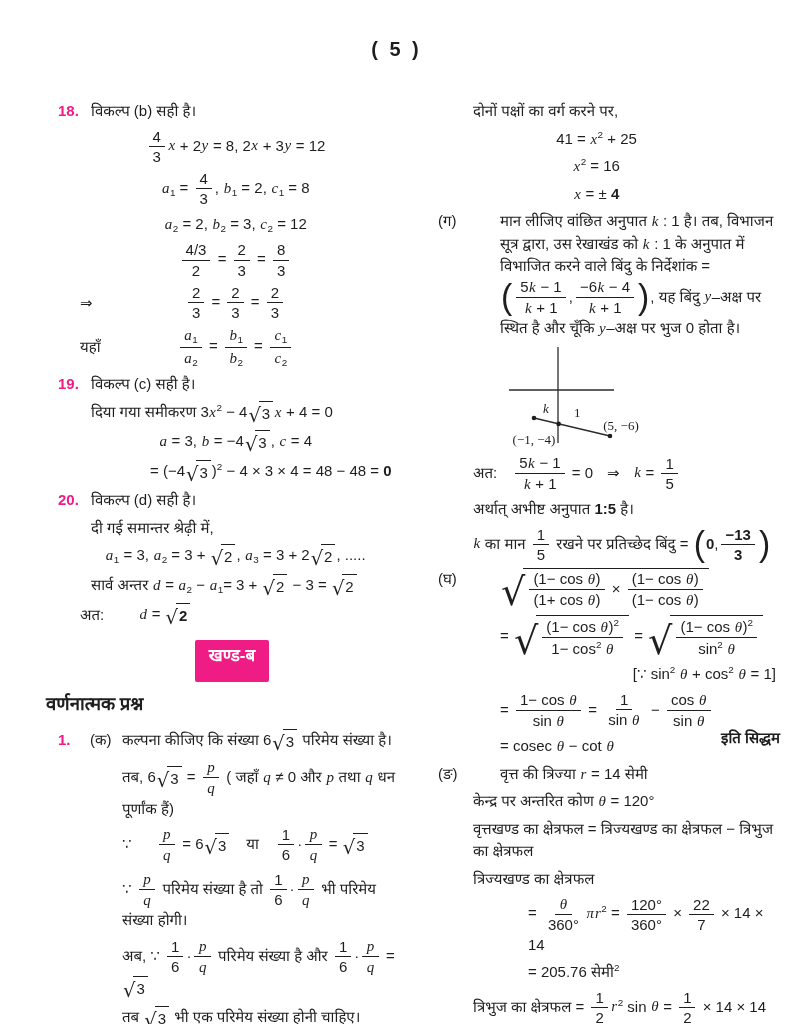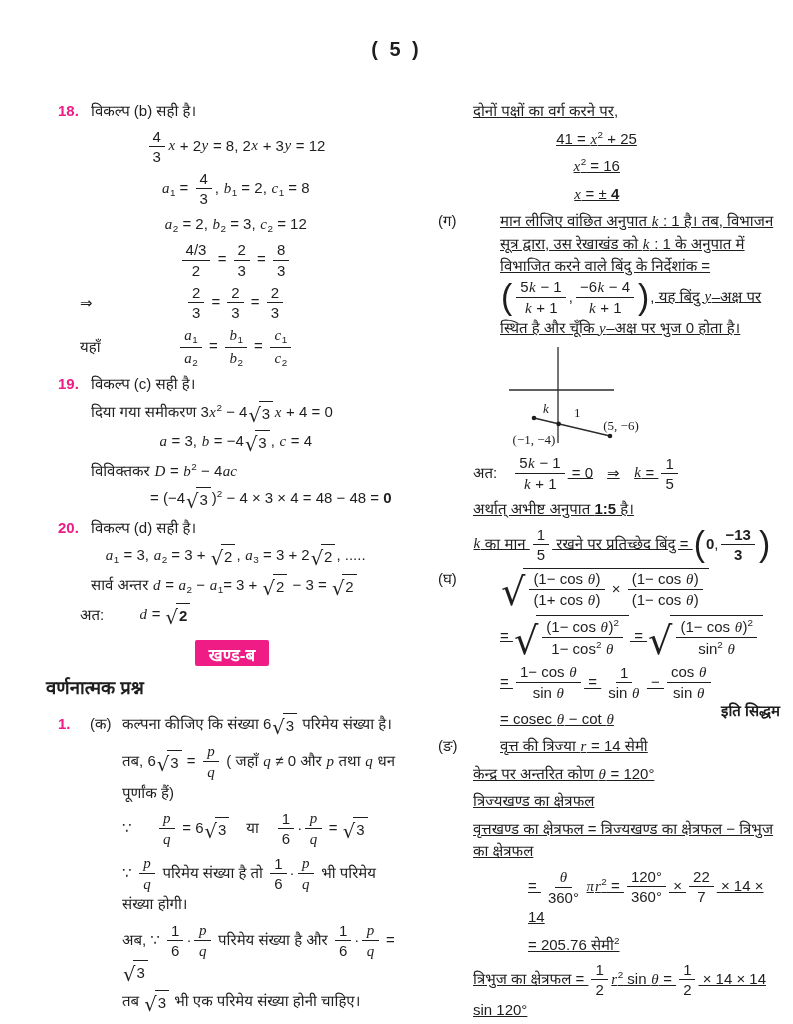--- a/index.html
+++ b/index.html
@@ -13,21 +13,21 @@
   .page-num{
     position:absolute;top:38px;left:0;width:100%;text-align:center;
     font-weight:700;font-size:20px;letter-spacing:3px;
   }
   .col{position:absolute;top:95px;}
   #col-left{left:46px;width:372px;}
   #col-right{left:424px;width:364px;}
 
   .row{position:relative;margin:5px 8px;line-height:1.5;}
   #col-left .row{padding-left:37px;}
-  #col-right .row{padding-left:41px;text-decoration:underline;}
+  #col-right .row{padding-left:41px;}
   .row .content{display:block;}
   .c .content{text-align:center;}
   #col-left .c{padding-right:30px;}
   #col-right .c{padding-right:60px;}
   .ra .content{text-align:right;padding-right:4px;}
   .lab{padding-left:68px !important;}
   .i1{padding-left:68px !important;}
   .i15{padding-left:85px !important;}
   .i2{padding-left:96px !important;}
 
@@ -52,23 +52,23 @@
   .sq>.bd{border-top:1.4px solid currentColor;padding:1px 3px 0 3px;}
   .sq.tall>.sym{font-size:2.55em;line-height:0.9;}
   .bp{display:inline-flex;align-items:center;vertical-align:middle;}
   .bp>.pL,.bp>.pR{font-size:225%;font-weight:300;line-height:1;transform:scaleY(1.05);padding:0 1px;}
   .bp>.pb{display:inline-flex;align-items:center;}
   .spc{display:inline-block;}
 
   .badge-wrap{text-align:center;margin:12px 0 8px;}
   .badge{
     display:inline-block;background:var(--pink);color:#fff;font-weight:700;
-    font-size:17px;padding:3px 14px 0;border-radius:2px;
+    font-size:17px;padding:3px 14px 16px;border-radius:2px;
   }
-  .heading{font-weight:700;font-size:18.5px;margin:6px 0 14px;padding-left:0;}
+  .heading{font-weight:700;font-size:18.5px;margin:6px 0 14px;padding-left:0;font-family:Liberation Serif, serif;}
 
   .fig{display:block;margin:2px 0 2px 0;}
   .fig line{stroke:#2b2b2b;stroke-width:1.3;}
   .fig circle{fill:#1e1e1e;}
   .fig text{font-size:13px;fill:#1e1e1e;font-family:"Liberation Serif","DejaVu Serif",serif;}
   .fig text.it{font-style:italic;}
 </style>
 </head>
 <body>
 
@@ -142,32 +142,32 @@
             <span class="sym">√</span>
             <span class="bd">3</span>
           </span><span class="v">x</span> + 4 = 0</span>
       </div>
       <div class="row c">
         <span class="content"><span class="v">a</span> = 3, <span class="v">b</span> = −4<span class="sq">
             <span class="sym">√</span>
             <span class="bd">3</span>
           </span>, <span class="v">c</span> = 4</span>
       </div>
-      <div class="row">
-        <span class="content">विविक्तकर <span class="v">D</span> = <span class="v">b</span><span class="su">2</span> − 4<span class="v">ac</span></span>
-      </div>
       <div class="row i2">
         <span class="content">= (−4<span class="sq">
             <span class="sym">√</span>
             <span class="bd">3</span>
           </span>)<span class="su">2</span> − 4 × 3 × 4 = 48 − 48 = <span class="bold">0</span></span>
       </div>
       <div class="row">
         <span class="mnum">20.</span>
         <span class="content">विकल्प (d) सही है।</span>
+      </div>
+      <div class="row">
+        <span class="content">दी गई समान्तर श्रेढ़ी में,</span>
       </div>
       <div class="row c">
         <span class="content"><span class="v">a</span><span class="sb">1</span> = 3, <span class="v">a</span><span class="sb">2</span> = 3 + <span class="sq">
             <span class="sym">√</span>
             <span class="bd">2</span>
           </span>, <span class="v">a</span><span class="sb">3</span> = 3 + 2<span class="sq">
             <span class="sym">√</span>
             <span class="bd">2</span>
           </span>, .....</span>
       </div>
@@ -358,20 +358,23 @@
                 <span class="d">1− cos<span class="su">2</span> <span class="v">θ</span></span>
               </span></span>
           </span> = <span class="sq tall">
             <span class="sym">√</span>
             <span class="bd"><span class="fr">
                 <span class="n">(1− cos <span class="v">θ</span>)<span class="su">2</span></span>
                 <span class="d">sin<span class="su">2</span> <span class="v">θ</span></span>
               </span></span>
           </span></span>
       </div>
+      <div class="row ra">
+        <span class="content">[∵ sin<span class="su">2</span> <span class="v">θ</span> + cos<span class="su">2</span> <span class="v">θ</span> = 1]</span>
+      </div>
       <div class="row i1">
         <span class="content">= <span class="fr">
             <span class="n">1− cos <span class="v">θ</span></span>
             <span class="d">sin <span class="v">θ</span></span>
           </span> = <span class="fr">
             <span class="n">1</span>
             <span class="d">sin <span class="v">θ</span></span>
           </span> − <span class="fr">
             <span class="n">cos <span class="v">θ</span></span>
             <span class="d">sin <span class="v">θ</span></span>
@@ -382,24 +385,24 @@
         <span class="rtag"><span class="bold">इति सिद्धम</span></span>
       </div>
       <div class="row lab">
         <span class="mlabel">(ङ)</span>
         <span class="content">वृत्त की त्रिज्या <span class="v">r</span> = 14 सेमी</span>
       </div>
       <div class="row">
         <span class="content">केन्द्र पर अन्तरित कोण <span class="v">θ</span> = 120°</span>
       </div>
       <div class="row">
+        <span class="content">वृत्तखण्ड का क्षेत्रफल = त्रिज्यखण्ड का क्षेत्रफल − त्रिभुज का क्षेत्रफल</span>
+      </div>
+      <div class="row">
         <span class="content">त्रिज्यखण्ड का क्षेत्रफल</span>
-      </div>
-      <div class="row">
-        <span class="content">वृत्तखण्ड का क्षेत्रफल = त्रिज्यखण्ड का क्षेत्रफल − त्रिभुज का क्षेत्रफल</span>
       </div>
       <div class="row i2">
         <span class="content">= <span class="fr">
             <span class="n"><span class="v">θ</span></span>
             <span class="d">360°</span>
           </span><span class="v">π</span><span class="v">r</span><span class="su">2</span> = <span class="fr">
             <span class="n">120°</span>
             <span class="d">360°</span>
           </span> × <span class="fr">
             <span class="n">22</span>

